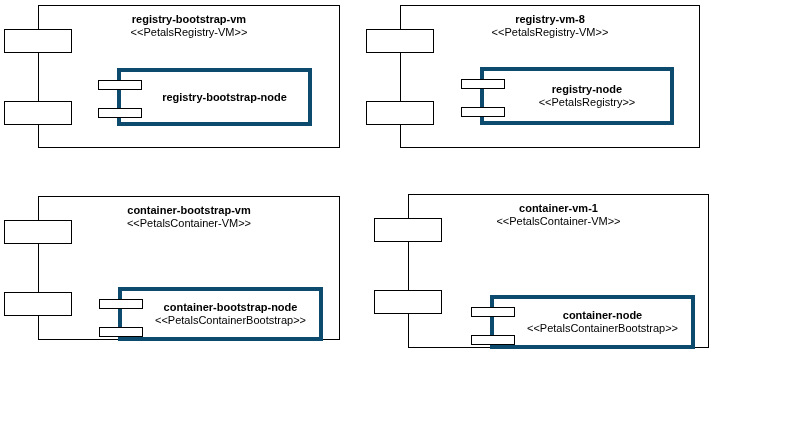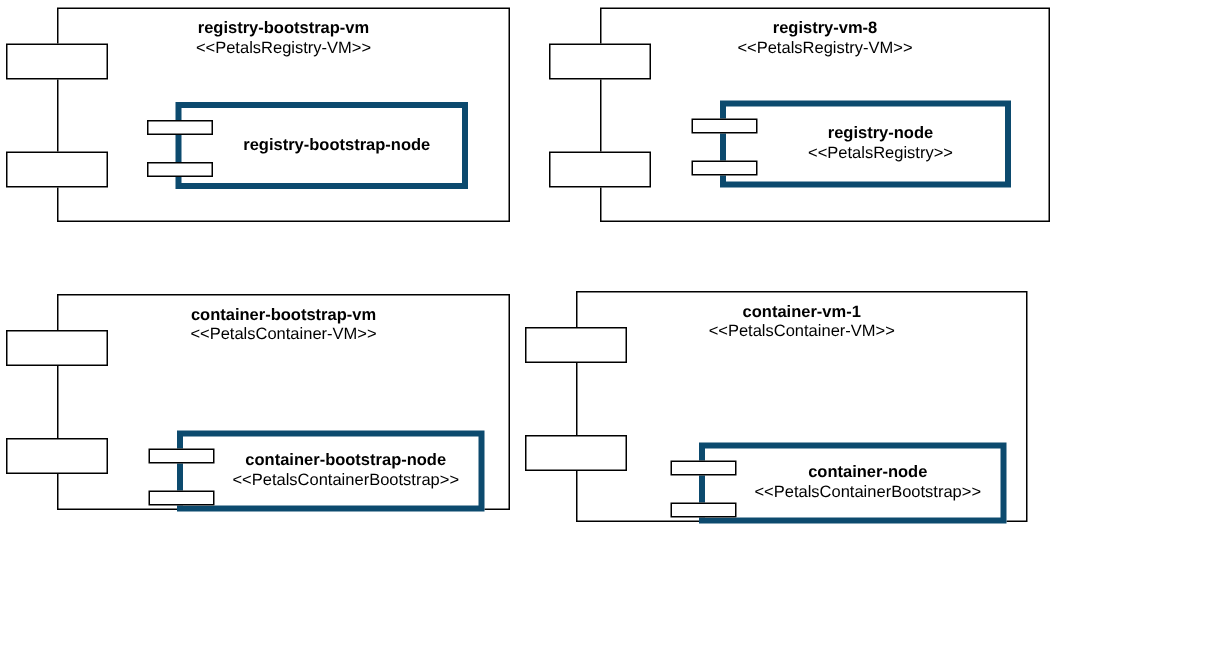--- a/index.html
+++ b/index.html
@@ -16,21 +16,21 @@
 
   
   .uml-component {
     position: absolute;
     background: #ffffff;
     border: 1px solid #000000;
   }
   .pos-tl { left: 38px;  top: 5px;   width: 302px; height: 143px; }
   .pos-tr { left: 400px; top: 5px;   width: 300px; height: 143px; }
   .pos-bl { left: 38px;  top: 196px; width: 302px; height: 144px; }
-  .pos-br { left: 384px; top: 194px; width: 301px; height: 154px; }
+  .pos-br { left: 408px; top: 194px; width: 301px; height: 154px; }
 
   
   .tab {
     position: absolute;
     background: #ffffff;
     border: 1px solid #000000;
   }
   .uml-component > .tab { width: 68px; height: 24px; left: -35px; }
   .uml-component > .tab.t1 { top: 23px; }
   .uml-component > .tab.t2 { top: 95px; }

